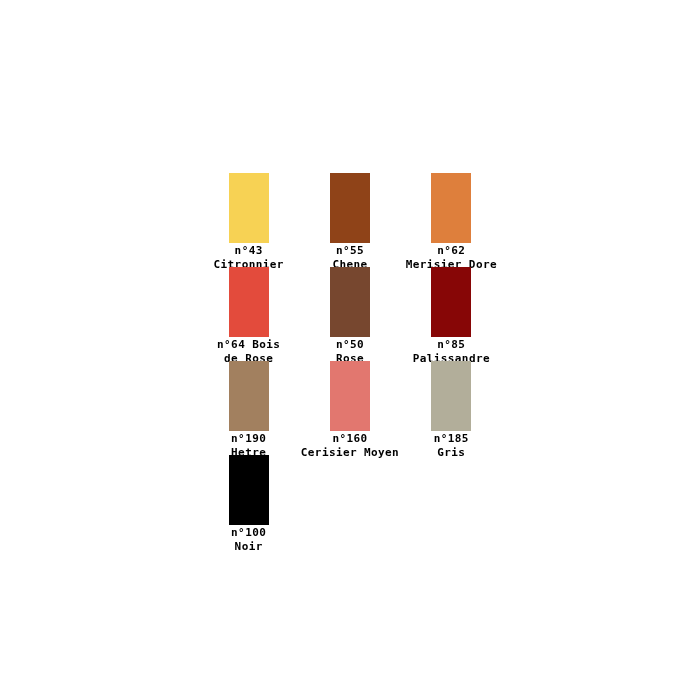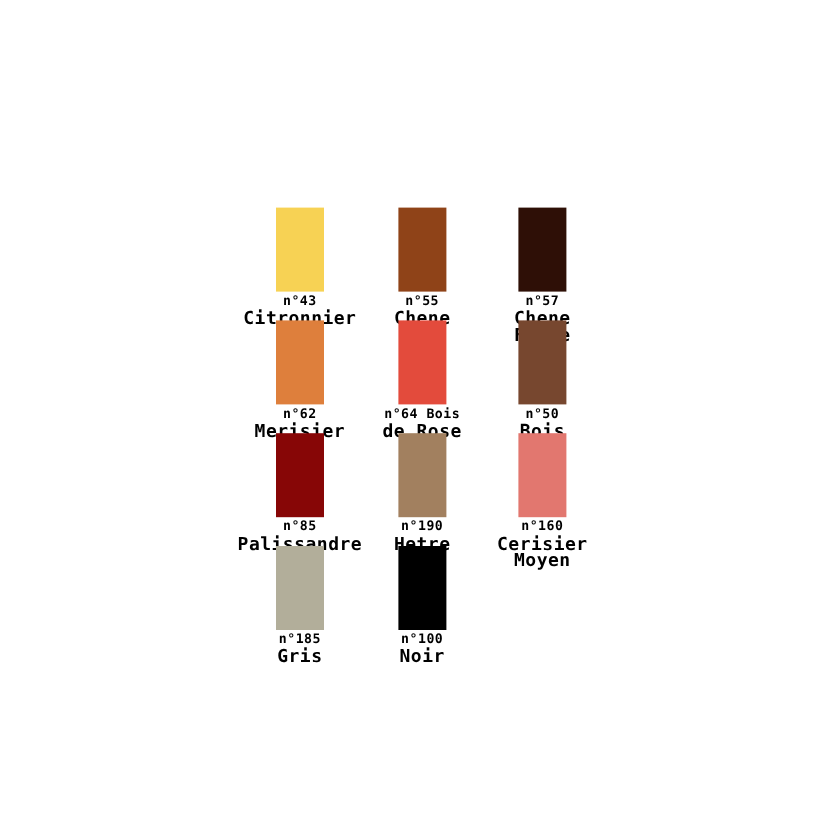--- a/index.html
+++ b/index.html
@@ -54,21 +54,21 @@
     margin-top: 1px;
     font-size: 11px;
     font-weight: bold;
     line-height: 14px;
     letter-spacing: 0.4px;
     white-space: nowrap;
     text-align: center;
   }
 
   .swatch-name {
-    font-size: 15px;
+    font-size: 11px;
     font-weight: bold;
     line-height: 14px;
     letter-spacing: 0.4px;
     text-align: center;
     white-space: normal;
     max-width: 104px;
   }
 </style>
 </head>
 <body style="background: rgb(255, 255, 255); color: rgb(0, 0, 0);">
@@ -79,38 +79,33 @@
         <div class="swatch-chip" style="background: rgb(247, 210, 84);"></div>
         <div class="swatch-code">n°43</div>
         <div class="swatch-name">Citronnier</div>
       </div>
       <div class="swatch-cell">
         <div class="swatch-chip" style="background: rgb(143, 67, 24);"></div>
         <div class="swatch-code">n°55</div>
         <div class="swatch-name">Chene</div>
       </div>
       <div class="swatch-cell">
-        <div class="swatch-chip" style="background: rgb(46, 15, 6);"></div>
-        <div class="swatch-code">n°57</div>
-        <div class="swatch-name">Chene Fonce</div>
-      </div>
-      <div class="swatch-cell">
         <div class="swatch-chip" style="background: rgb(222, 127, 60);"></div>
         <div class="swatch-code">n°62</div>
         <div class="swatch-name">Merisier Dore</div>
       </div>
       <div class="swatch-cell">
         <div class="swatch-chip" style="background: rgb(227, 75, 60);"></div>
         <div class="swatch-code">n°64 Bois</div>
         <div class="swatch-name">de Rose</div>
       </div>
       <div class="swatch-cell">
         <div class="swatch-chip" style="background: rgb(119, 71, 47);"></div>
         <div class="swatch-code">n°50</div>
-        <div class="swatch-name">Bois</div>
+        <div class="swatch-name">Rose</div>
       </div>
       <div class="swatch-cell">
         <div class="swatch-chip" style="background: rgb(135, 6, 6);"></div>
         <div class="swatch-code">n°85</div>
         <div class="swatch-name">Palissandre</div>
       </div>
       <div class="swatch-cell">
         <div class="swatch-chip" style="background: rgb(162, 128, 95);"></div>
         <div class="swatch-code">n°190</div>
         <div class="swatch-name">Hetre</div>

